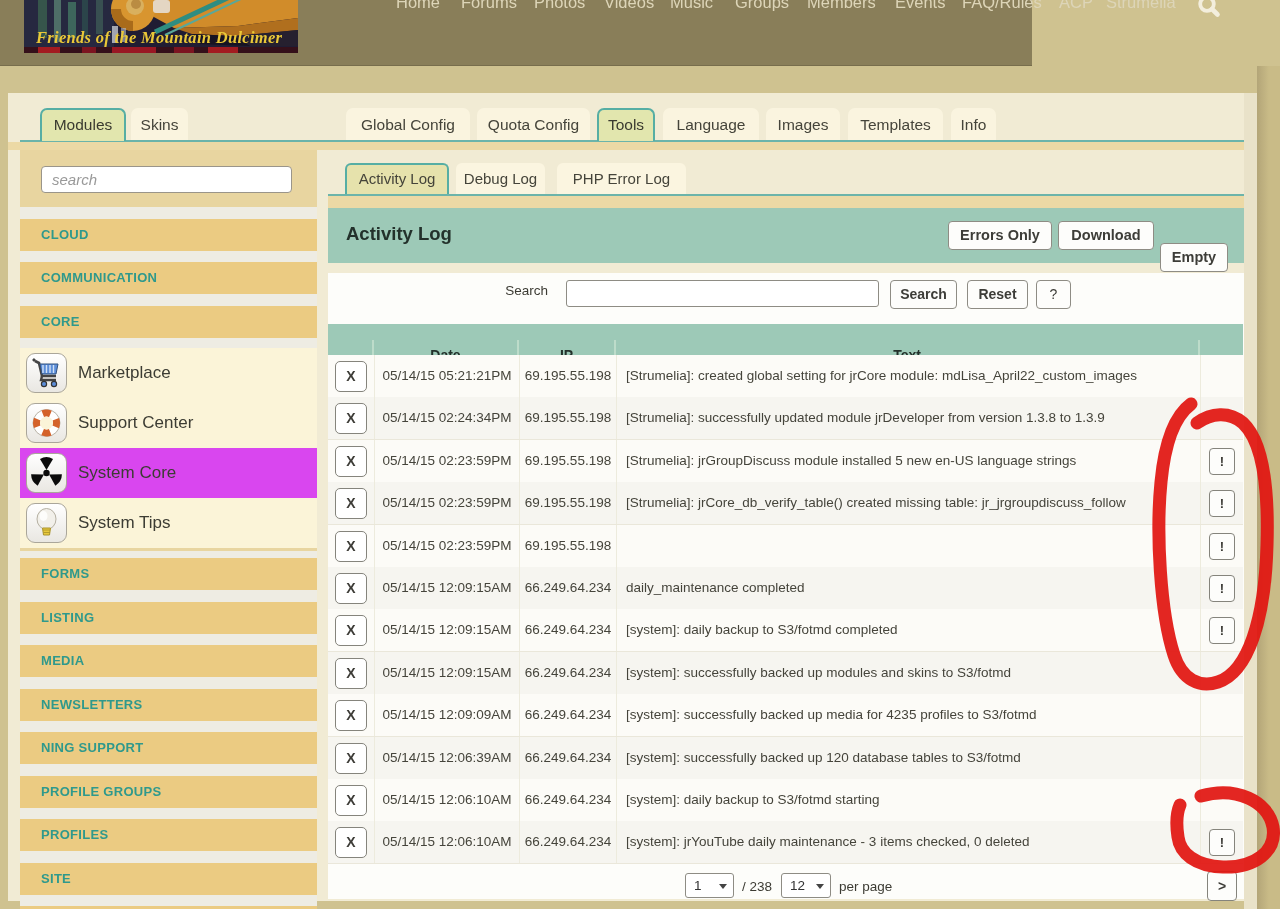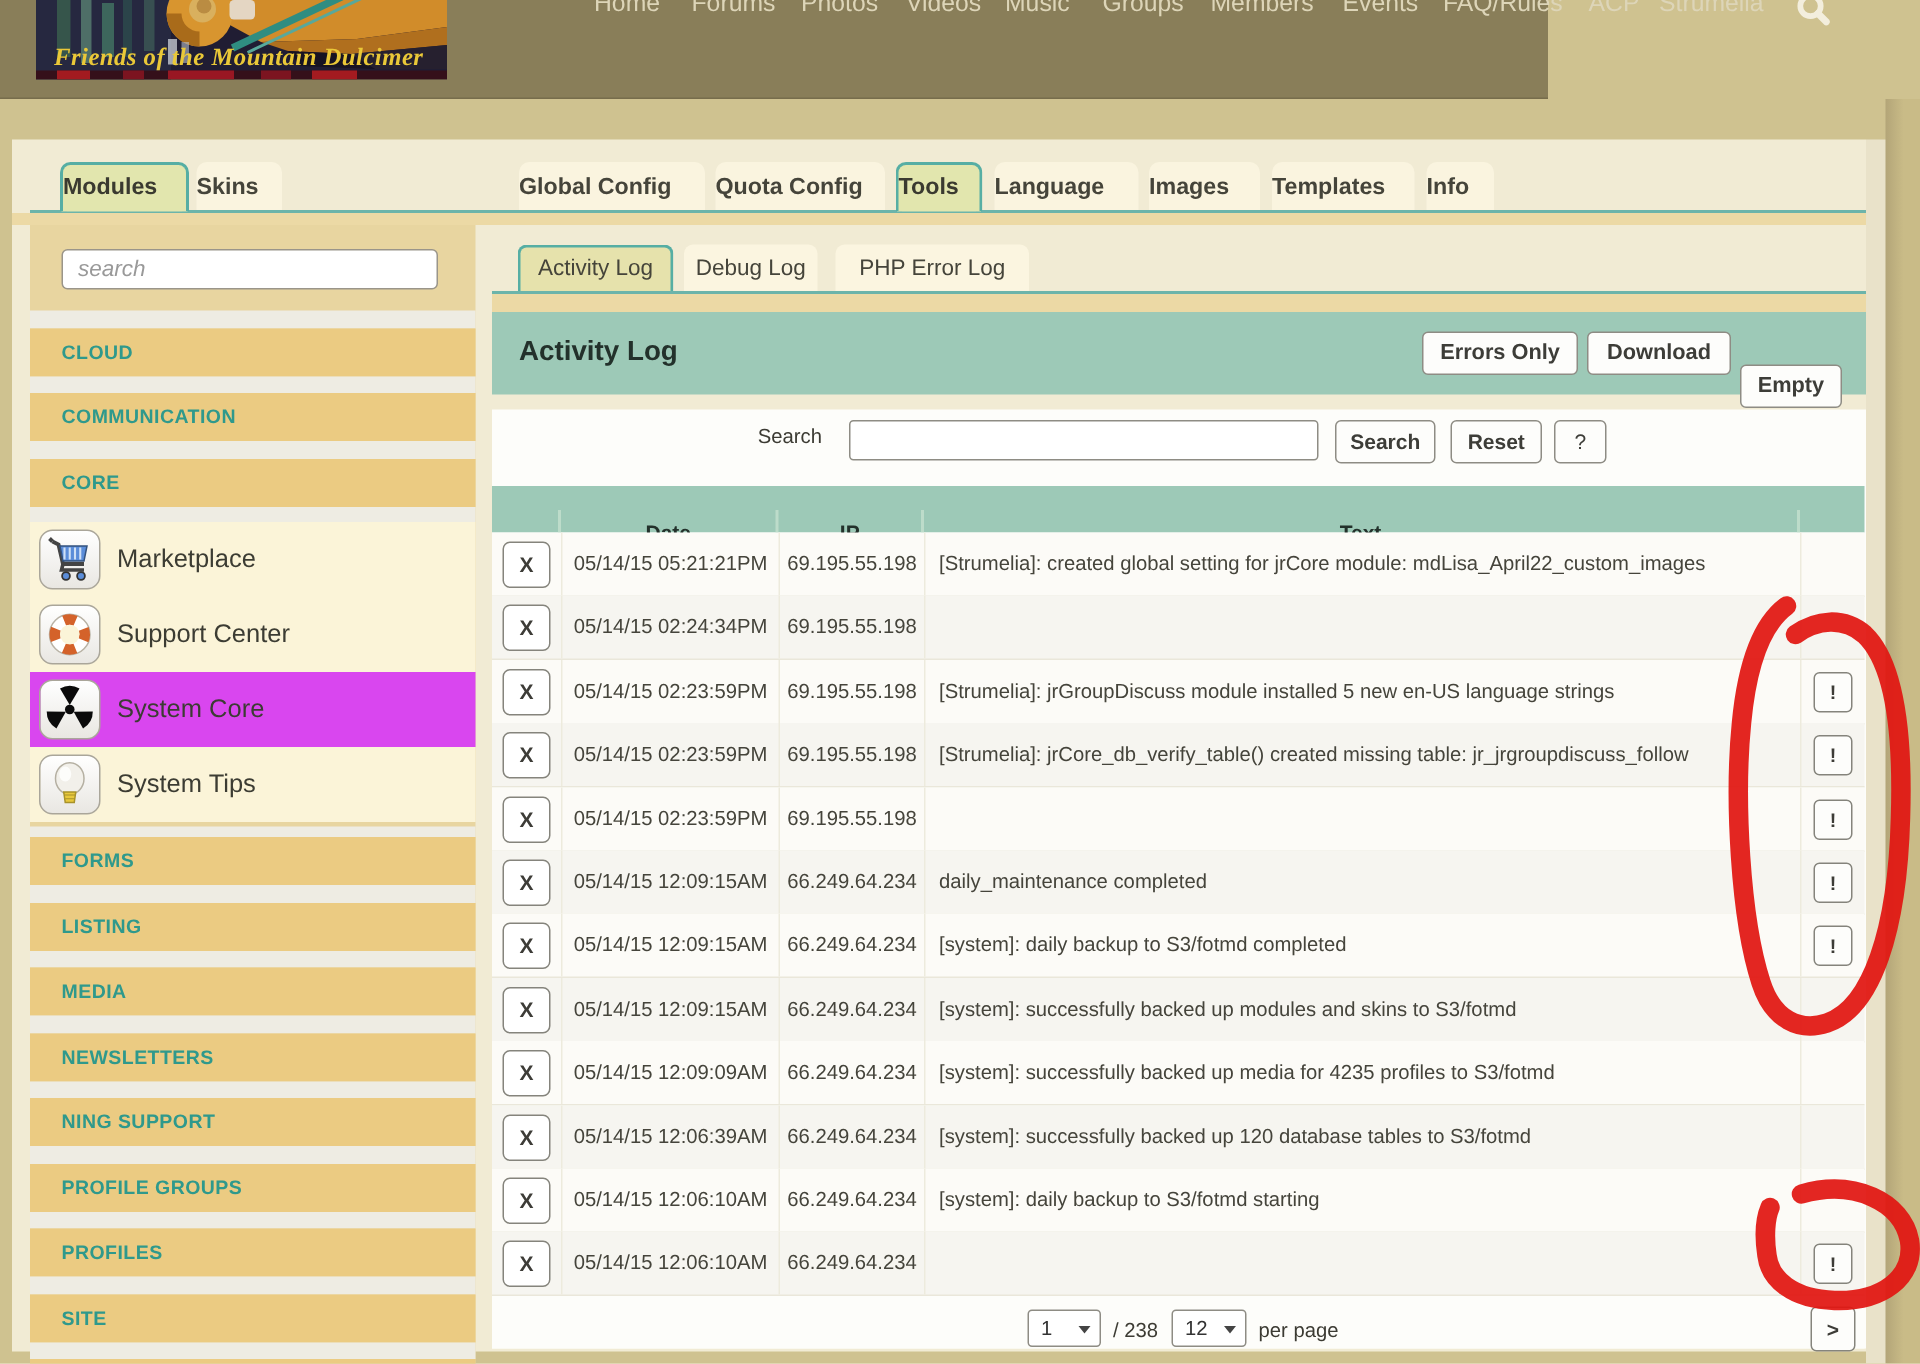--- a/index.html
+++ b/index.html
@@ -10,21 +10,21 @@
 
 #topbar { position:absolute; left:0; top:0; width:1032px; height:66px; background:#897e59; border-bottom:1px solid #776d4c; }
 #topbar .nav { position:absolute; top:-7px; font-size:16.5px; color:#ddd5b8; }
 
 
 #panel { position:absolute; left:8px; top:93px; width:1236px; height:808px; background:#f1ebd4; }
 #rstrip { position:absolute; left:1244px; top:93px; width:14px; height:816px; background:#e9e2c9; }
 #redge { position:absolute; left:1257px; top:66px; width:23px; height:843px; background:linear-gradient(90deg,#b3a578,#c9bb87 12px); }
 
 
-.tab { position:absolute; top:108px; height:33px; background:#faf4df; border-radius:7px 7px 0 0; font-size:15.5px; color:#45443a; line-height:33px;font-weight:bold; }
+.tab { position:absolute; top:108px; height:33px; background:#faf4df; border-radius:7px 7px 0 0; font-size:15.5px; color:#45443a; text-align:center; line-height:33px; }
 .tab.active { background:#e2e6ae; border:2px solid #56aea4; border-bottom:none; line-height:30px; color:#3a3a30; z-index:3; }
 #tabline { position:absolute; left:20px; top:140px; width:1224px; height:2px; background:#6cb4aa; }
 #tanstrip1 { position:absolute; left:8px; top:142px; width:1236px; height:8px; background:#ecd9a5; }
 
 
 #sidebar { position:absolute; left:20px; top:150px; width:297px; height:759px; background:#e8d5a0; }
 #sbsearch { position:absolute; left:41px; top:166px; width:251px; height:27px; border:1px solid #9a958a; border-radius:4px; background:#fff; font-style:italic; color:#999; font-size:15px; padding-left:10px; font-family:"Liberation Sans",sans-serif; }
 .sgap { position:absolute; left:20px; width:297px; height:11.5px; background:#eeece3; }
 .sbar { position:absolute; left:20px; width:297px; height:32px; background:#ebcb82; color:#2f998c; font-weight:bold; font-size:13px; line-height:32px; padding-left:21px; letter-spacing:0.3px; }
 .sitem { position:absolute; left:20px; width:297px; height:50px; background:#fbf4d8; color:#3c3c33; font-size:17px; }
@@ -247,20 +247,21 @@
       <div class="cdate">05/14/15 05:21:21PM</div>
       <div class="cip">69.195.55.198</div>
       <div class="ctext">[Strumelia]: created global setting for jrCore module: mdLisa_April22_custom_images</div>
     </div>
     <div class="row even" style="top:397.4px">
       <div class="xbtn">X</div>
       <div class="vline"></div>
       <div class="vline2"></div>
       <div class="cdate">05/14/15 02:24:34PM</div>
       <div class="cip">69.195.55.198</div>
+      <div class="ctext">[Strumelia]: successfully updated module jrDeveloper from version 1.3.8 to 1.3.9</div>
     </div>
     <div class="row odd" style="top:439.8px">
       <div class="xbtn">X</div>
       <div class="vline"></div>
       <div class="vline2"></div>
       <div class="cdate">05/14/15 02:23:59PM</div>
       <div class="cip">69.195.55.198</div>
       <div class="ctext">[Strumelia]: jrGroupDiscuss module installed 5 new en-US language strings</div>
       <div class="ebtn">!</div>
     </div>
@@ -330,20 +331,21 @@
       <div class="cdate">05/14/15 12:06:10AM</div>
       <div class="cip">66.249.64.234</div>
       <div class="ctext">[system]: daily backup to S3/fotmd starting</div>
     </div>
     <div class="row even" style="top:821.4px">
       <div class="xbtn">X</div>
       <div class="vline"></div>
       <div class="vline2"></div>
       <div class="cdate">05/14/15 12:06:10AM</div>
       <div class="cip">66.249.64.234</div>
+      <div class="ctext">[system]: jrYouTube daily maintenance - 3 items checked, 0 deleted</div>
       <div class="ebtn">!</div>
     </div>
   </div>
 
 <div id="pager">
   <div class="sel" style="left:357px; width:49px;">1<span class="arr"></span></div>
   <span style="position:absolute; left:414px; top:15px;">/ 238</span>
   <div class="sel" style="left:453px; width:50px;">12<span class="arr"></span></div>
   <span style="position:absolute; left:511px; top:15px;">per page</span>
   <div id="nextbtn">&gt;</div>

